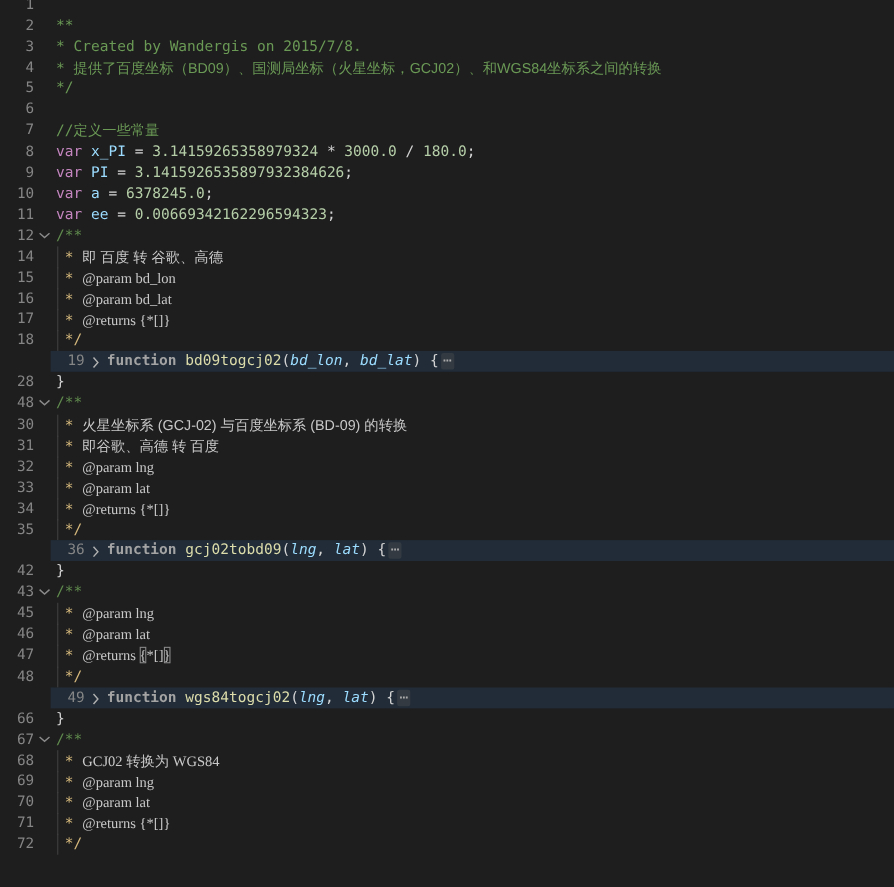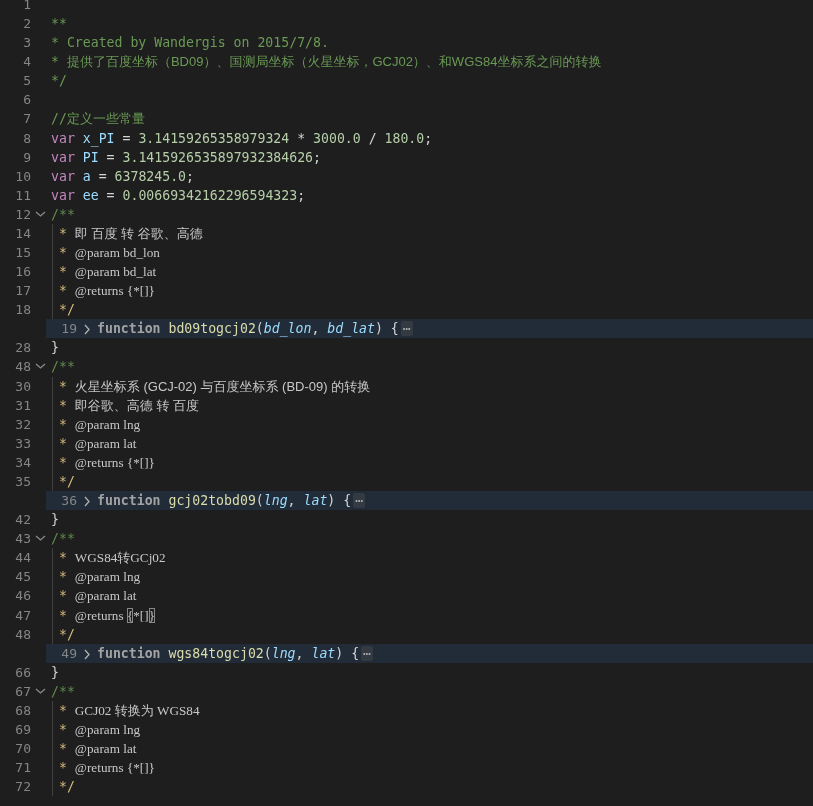--- a/index.html
+++ b/index.html
@@ -151,21 +151,20 @@
       <div class="line"><div class="gutter-num">33</div><div class="fold-slot"></div><div class="code-text guide"><span class="t-doc"> * </span><span class="t-doctext">@param lat</span></div></div>
       <div class="line"><div class="gutter-num">34</div><div class="fold-slot"></div><div class="code-text guide"><span class="t-doc"> * </span><span class="t-doctext">@returns {*[]}</span></div></div>
       <div class="line"><div class="gutter-num">35</div><div class="fold-slot"></div><div class="code-text guide"><span class="t-doc"> */</span></div></div>
       <div class="line highlighted"><div class="gutter-num">36</div><div class="fold-slot"><svg width="8" height="11" viewBox="0 0 8 11">
             <path d="M2 1 L6 5.5 L2 10" fill="none" stroke="#b0b0b0" stroke-width="1.3"></path>
           </svg></div><div class="code-text"><span class="t-blue">function</span><span class="t-plain"> </span><span class="t-fnname">gcj02tobd09</span><span class="t-punc">(</span><span class="t-param">lng</span><span class="t-punc">, </span><span class="t-param">lat</span><span class="t-punc">) {</span><span class="fold-ellipsis">⋯</span></div></div>
       <div class="line"><div class="gutter-num">42</div><div class="fold-slot"></div><div class="code-text"><span class="t-punc">}</span></div></div>
       <div class="line"><div class="gutter-num">43</div><div class="fold-slot"><svg width="11" height="8" viewBox="0 0 11 8">
             <path d="M1 2 L5.5 6 L10 2" fill="none" stroke="#8a8a8a" stroke-width="1.3"></path>
           </svg></div><div class="code-text"><span class="t-jsdoc">/**</span></div></div>
-      <div class="line"><div class="gutter-num">44</div><div class="fold-slot"></div><div class="code-text guide"><span class="t-doc"> * </span><span class="t-doctext">WGS84</span><span class="t-doctext cjk">转</span><span class="t-doctext">GCj02</span></div></div>
       <div class="line"><div class="gutter-num">45</div><div class="fold-slot"></div><div class="code-text guide"><span class="t-doc"> * </span><span class="t-doctext">@param lng</span></div></div>
       <div class="line"><div class="gutter-num">46</div><div class="fold-slot"></div><div class="code-text guide"><span class="t-doc"> * </span><span class="t-doctext">@param lat</span></div></div>
       <div class="line"><div class="gutter-num">47</div><div class="fold-slot"></div><div class="code-text guide"><span class="t-doc"> * </span><span class="t-doctext">@returns </span><span class="t-doctext bracket-match">{</span><span class="t-doctext">*[]</span><span class="t-doctext bracket-match">}</span></div></div>
       <div class="line"><div class="gutter-num">48</div><div class="fold-slot"></div><div class="code-text guide"><span class="t-doc"> */</span></div></div>
       <div class="line highlighted"><div class="gutter-num">49</div><div class="fold-slot"><svg width="8" height="11" viewBox="0 0 8 11">
             <path d="M2 1 L6 5.5 L2 10" fill="none" stroke="#b0b0b0" stroke-width="1.3"></path>
           </svg></div><div class="code-text"><span class="t-blue">function</span><span class="t-plain"> </span><span class="t-fnname">wgs84togcj02</span><span class="t-punc">(</span><span class="t-param">lng</span><span class="t-punc">, </span><span class="t-param">lat</span><span class="t-punc">) {</span><span class="fold-ellipsis">⋯</span></div></div>
       <div class="line"><div class="gutter-num">66</div><div class="fold-slot"></div><div class="code-text"><span class="t-punc">}</span></div></div>
       <div class="line"><div class="gutter-num">67</div><div class="fold-slot"><svg width="11" height="8" viewBox="0 0 11 8">
             <path d="M1 2 L5.5 6 L10 2" fill="none" stroke="#8a8a8a" stroke-width="1.3"></path>

